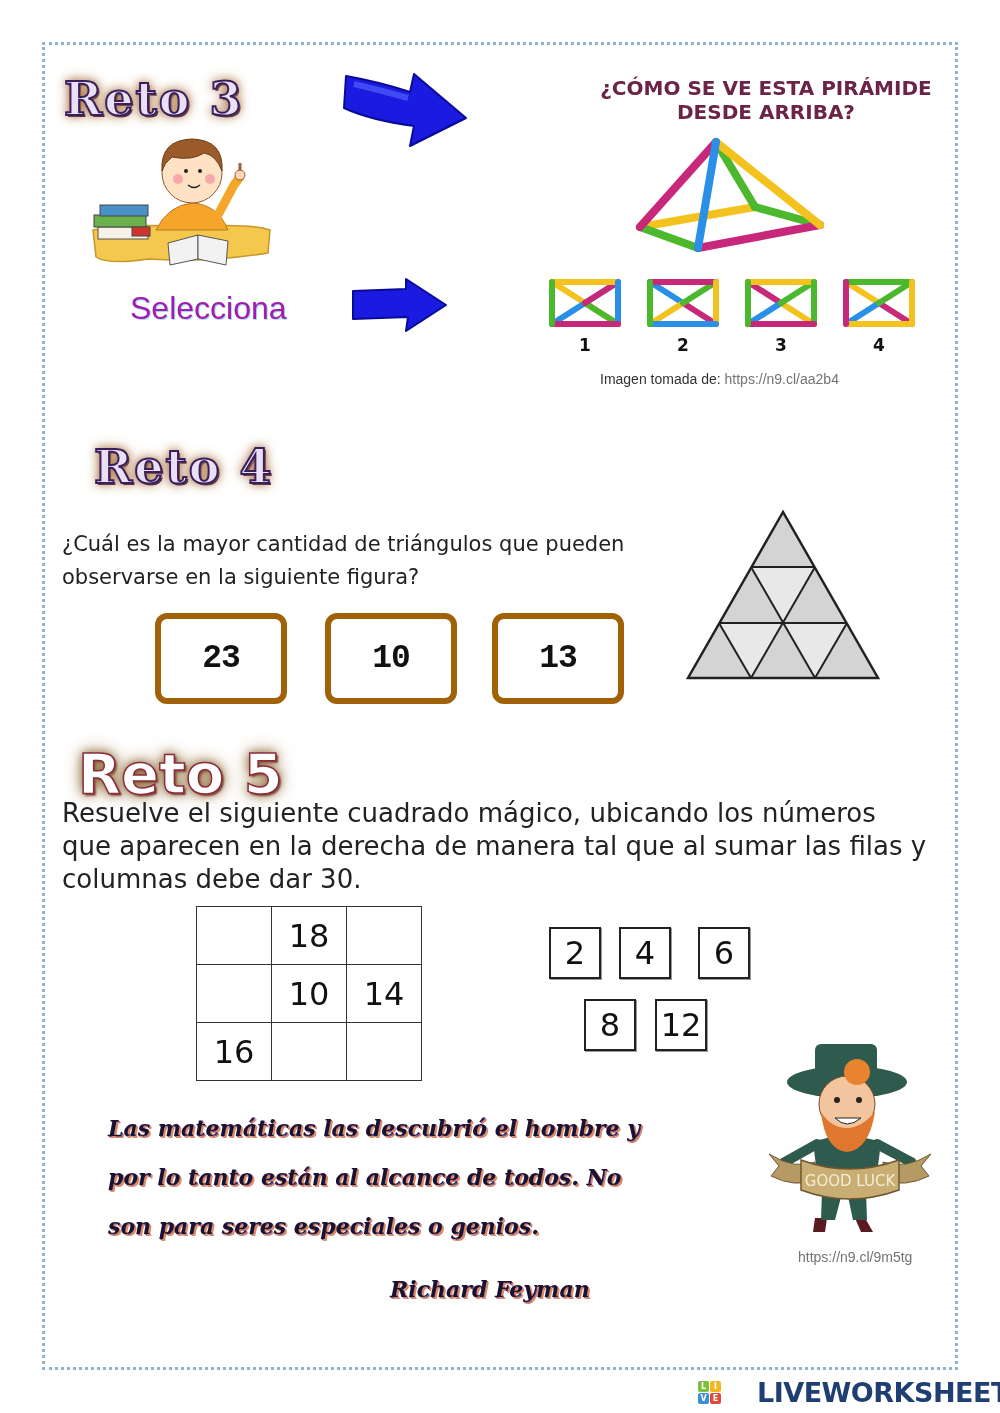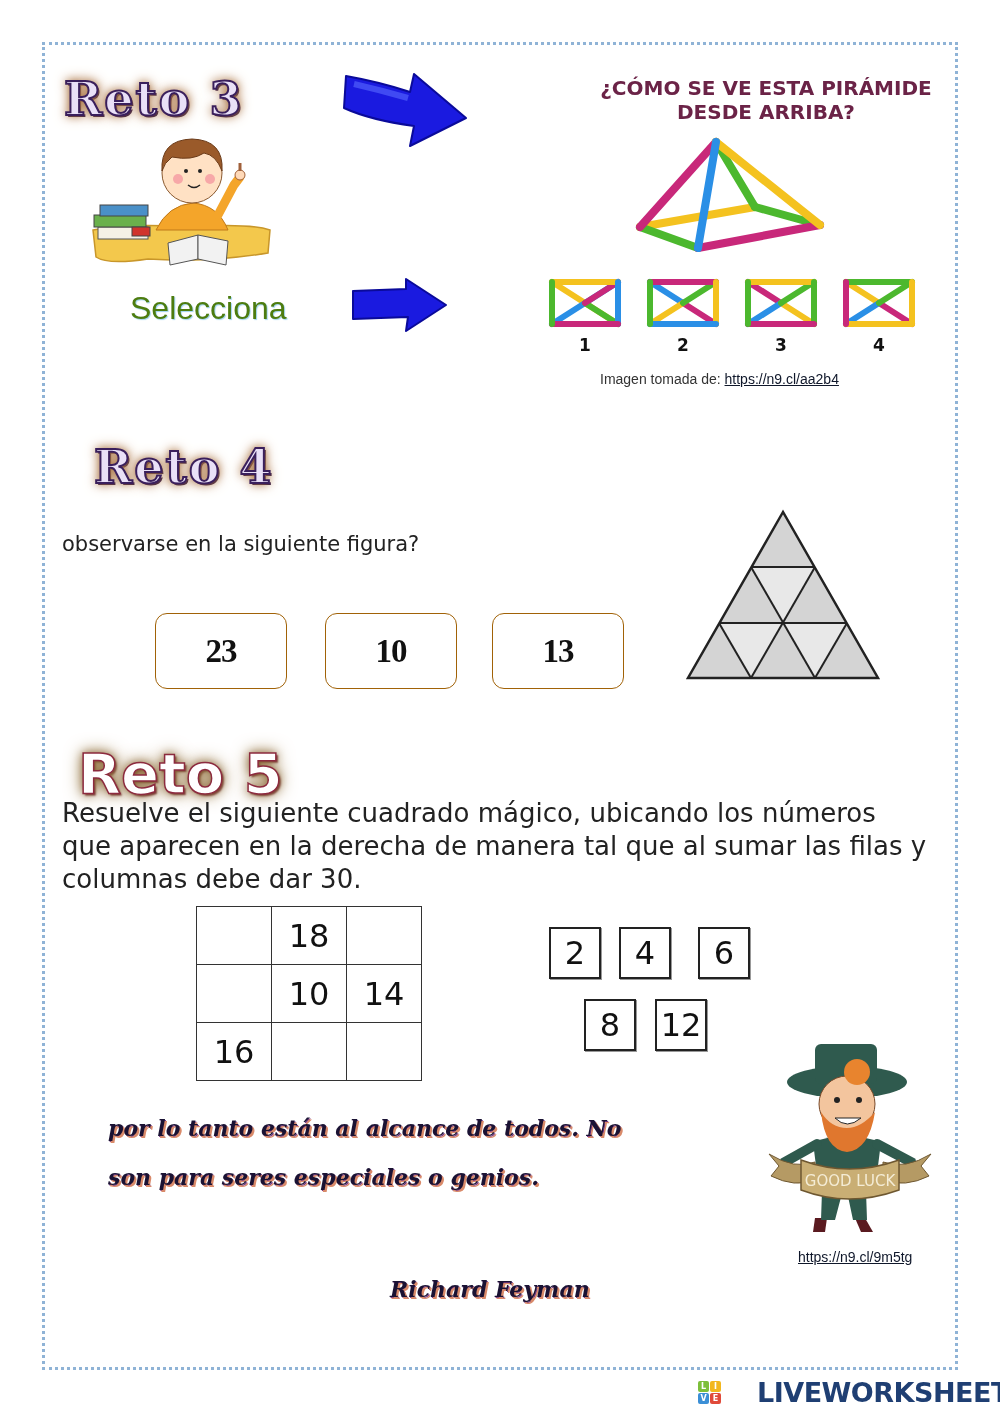--- a/index.html
+++ b/index.html
@@ -20,43 +20,43 @@
     -webkit-text-stroke: 2px #3a1f5c;
     text-shadow: 0 0 8px #a36d3c, 0 0 14px #b88252, 2px 2px 0 #2a1245;
   }
   .reto5-title {
     font-family: "DejaVu Sans", sans-serif; font-weight: bold; font-size: 56px;
     color: #ffffff; -webkit-text-stroke: 1.5px #8c2a3e;
     text-shadow: 0 0 10px #8a6a3a, 0 0 18px #9c7a45, 2px 2px 2px #6b1a2a;
   }
 
   .selecciona {
-    font-family: "Liberation Sans", sans-serif; font-size: 32px; color: #4d7c0f;
+    font-family: "Liberation Sans", sans-serif; font-size: 32px; color: #a21caf;
     text-shadow: 1px 1px 1px #9fd3ef;
   }
 
   .pyr-title {
     font-family: "DejaVu Sans", sans-serif; font-weight: bold; font-size: 20px;
     color: #6b2347; text-align: center; line-height: 24px; margin-left: 36px;
   }
   .opt-num {
     font-family: "DejaVu Sans", sans-serif; font-weight: bold; font-size: 17px; color: #111;
     text-align: center; width: 70px;
   }
   .credit { font-family: "Liberation Sans", sans-serif; font-size: 14px; color: #333; }
-  .credit a, .link { color: #0f172a; text-decoration: underline; }
+  .credit a, .link { color: #737373; }
 
   .question {
     font-family: "DejaVu Sans", sans-serif; font-size: 21px; color: #222; line-height: 33px;
     font-weight: normal;
   }
   .answer-box {
-    position: absolute; width: 132px; height: 76px; border: 1px solid #a16207; border-radius: 12px;
+    position: absolute; width: 132px; height: 91px; border: 6px solid #a16207; border-radius: 12px;
     display: flex; align-items: center; justify-content: center;
-    font-family: Liberation Serif, serif; font-weight: bold; font-size: 33px; color: #111;
+    font-family: Liberation Mono, monospace; font-weight: bold; font-size: 33px; color: #111;
     background: #fff; cursor: pointer; letter-spacing: -1px;
   }
 
   .magic-grid {
     position: absolute; left: 196px; top: 906px; border-collapse: collapse;
   }
   .magic-grid td {
     width: 75px; height: 58px; border: 1px solid #333; font-family: "DejaVu Sans", sans-serif;
     font-size: 32px; color: #111; text-align: center; vertical-align: middle; margin-top: 44px;
   }
@@ -193,20 +193,21 @@
 <div class="abs opt-num" style="left:746px; top:335px;">3</div>
 <div class="abs opt-num" style="left:844px; top:335px;">4</div>
 
 <div class="abs credit" style="left:600px; top:371px;">
   <span>Imagen tomada de: </span><a class="link">https://n9.cl/aa2b4</a>
 </div>
 
 <div class="abs reto-title" style="left:84px; top:440px;padding-left:10px;">Reto 4</div>
 
 <div class="abs question" style="left:62px; top:528px; width:640px;">
+  <div>¿Cuál es la mayor cantidad de triángulos que pueden</div>
   <div>observarse en la siguiente figura?</div>
 </div>
 
 <div class="answer-box" style="left:155px; top:613px;">23</div>
 <div class="answer-box" style="left:325px; top:613px;">10</div>
 <div class="answer-box" style="left:492px; top:613px;">13</div>
 
 <svg class="abs" style="left:684px; top:508px;" width="198" height="175" viewBox="0 0 198 175">
   <polygon points="99,4 4,170 194,170" fill="#d4d4d4" stroke="#222" stroke-width="2.5"></polygon>
   <polygon points="67,59 131,59 99,115" fill="#e8e8e8"></polygon>
@@ -250,20 +251,21 @@
 </tbody>
   </table>
 
 <div class="tile" style="left:549px; top:927px;">2</div>
 <div class="tile" style="left:619px; top:927px;">4</div>
 <div class="tile" style="left:698px; top:927px;">6</div>
 <div class="tile" style="left:584px; top:999px;">8</div>
 <div class="tile" style="left:655px; top:999px;">12</div>
 
 <div class="abs quote" style="left:108px; top:1104px; width:640px;">
+  <div>Las matemáticas las descubrió el hombre y</div>
   <div>por lo tanto están al alcance de todos. No</div>
   <div>son para seres especiales o genios.</div>
 </div>
 <div class="abs author" style="left:390px; top:1276px;">Richard Feyman</div>
 
 <svg class="abs" style="left:765px; top:1042px;" width="170" height="192" viewBox="0 0 170 192">
   <path d="M62 176 L60 190 L48 190 L50 176 Z" fill="#5a1a20"></path>
   <path d="M100 176 L108 190 L96 190 L90 176 Z" fill="#5a1a20"></path>
   <path d="M58 120 L56 178 L70 178 L80 140 L88 178 L102 178 L100 120 Z" fill="#2f5a4e"></path>
   <path d="M48 100 Q80 88 116 100 L112 132 L52 132 Z" fill="#2f5a4e"></path>

